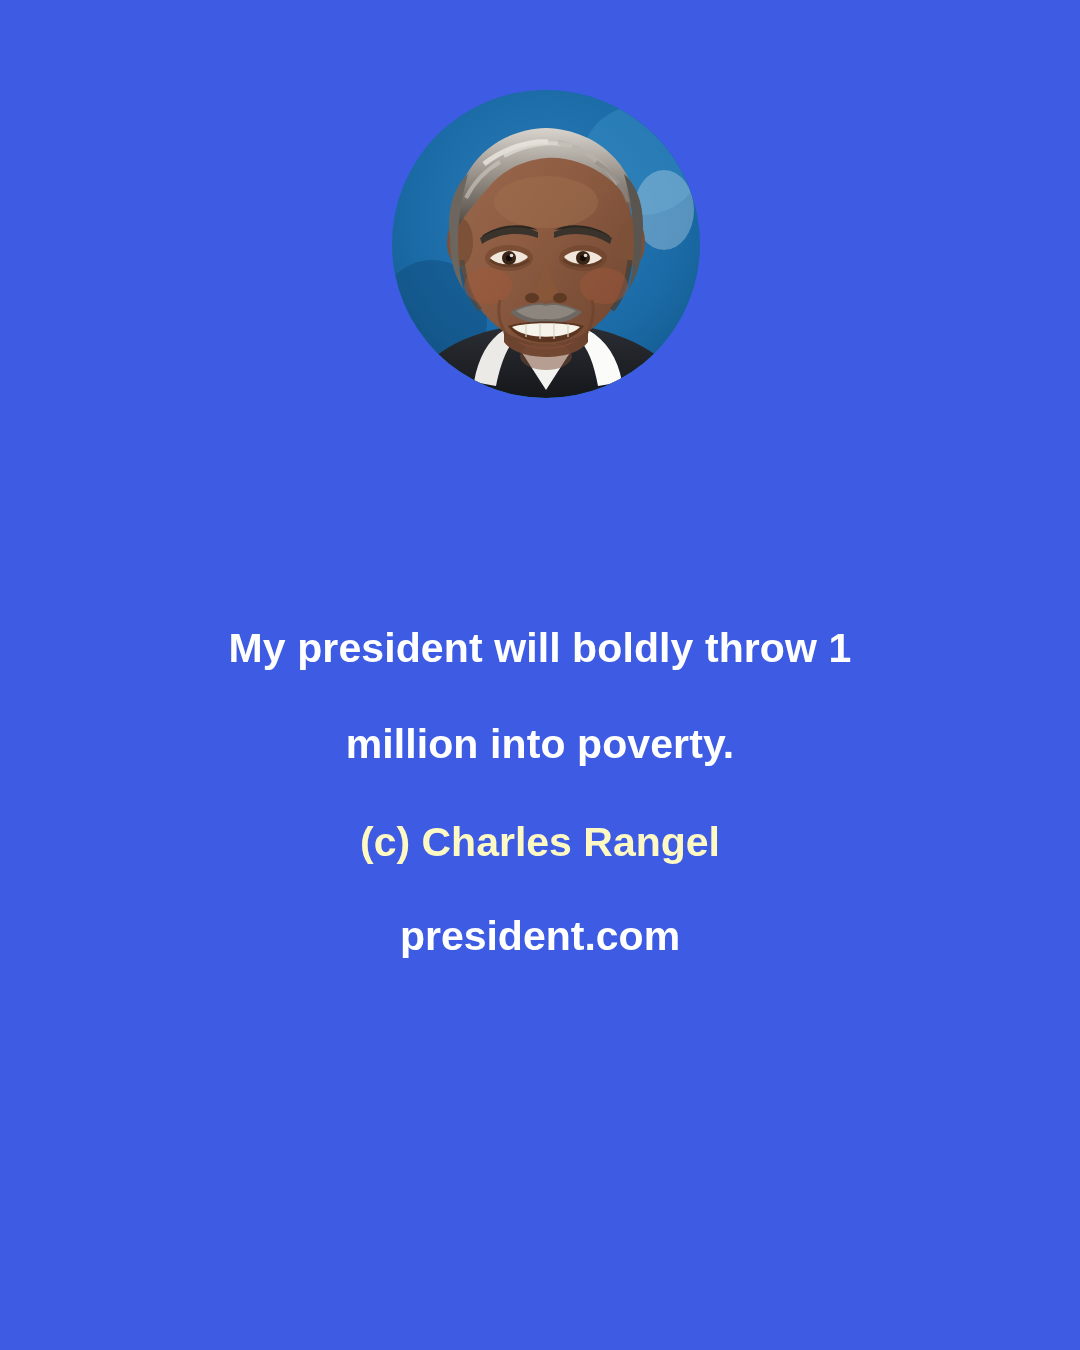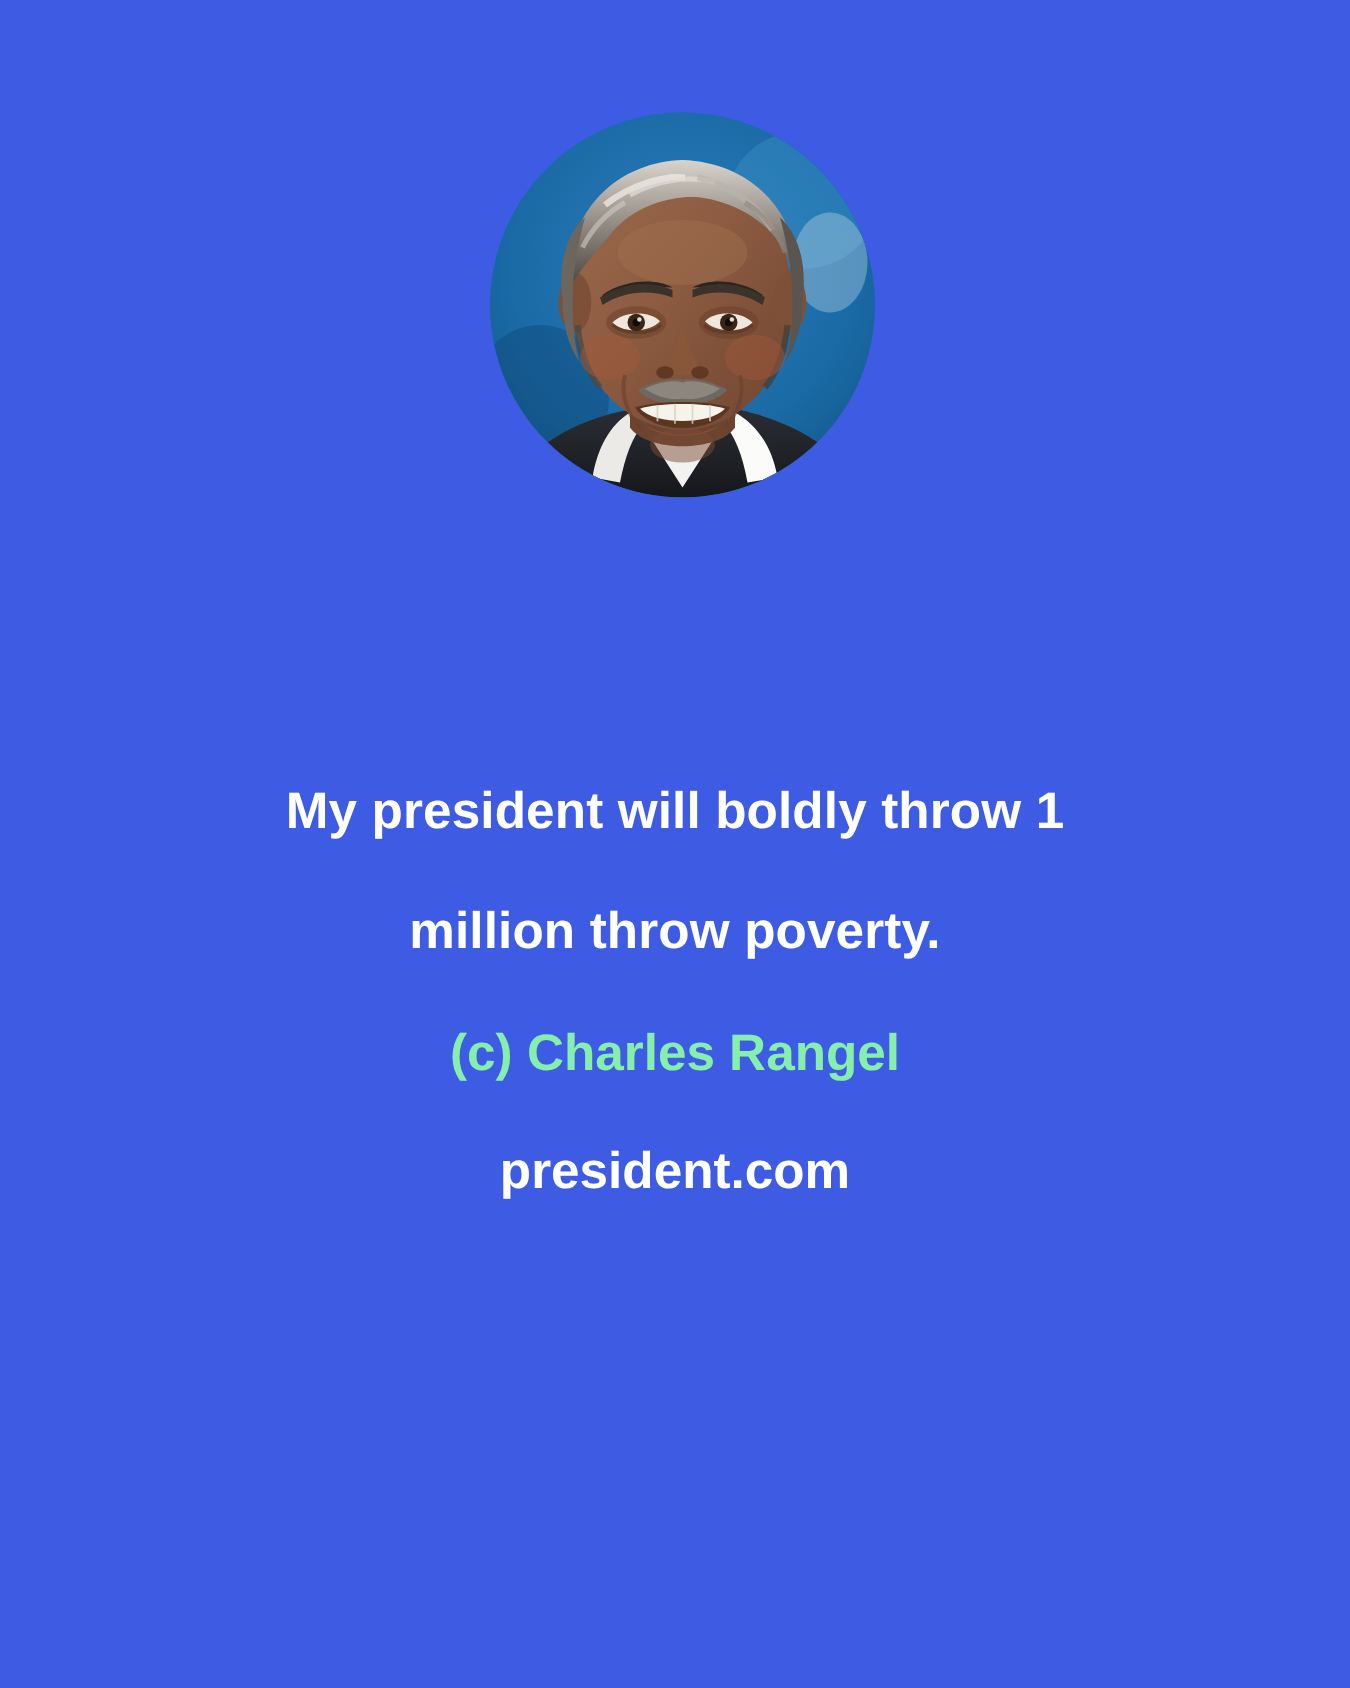--- a/index.html
+++ b/index.html
@@ -56,21 +56,21 @@
     font-size: 41px;
     font-weight: bold;
     line-height: 96px;
     letter-spacing: 0.1px;
   }
 
   .author-text {
     display: block;
     margin: 22px auto 0 auto;
     width: 900px;
-    color: #86efac;
+    color: #fef9c3;
     font-size: 41px;
     font-weight: bold;
     line-height: 56px;
   }
 
   .site-text {
     display: block;
     margin: 38px auto 0 auto;
     width: 900px;
     color: #ffffff;
@@ -189,19 +189,19 @@
         <path d="M200 210 C204 226 198 242 188 252" stroke="#6b4129" stroke-width="3" fill="none" opacity="0.6"></path>
 
         <ellipse cx="154" cy="266" rx="26" ry="14" fill="#7a4c33" opacity="0.5"></ellipse>
       </g>
     </svg>
   </div>
 
   <div class="text-block">
     <div class="quote-text">
       <span>My president will boldly throw 1</span><br>
-      <span>million throw poverty.</span>
+      <span>million into poverty.</span>
     </div>
     <div class="author-text">(c) Charles Rangel</div>
     <div class="site-text">president.com</div>
   </div>
 
 </div>
 
 </body></html>

